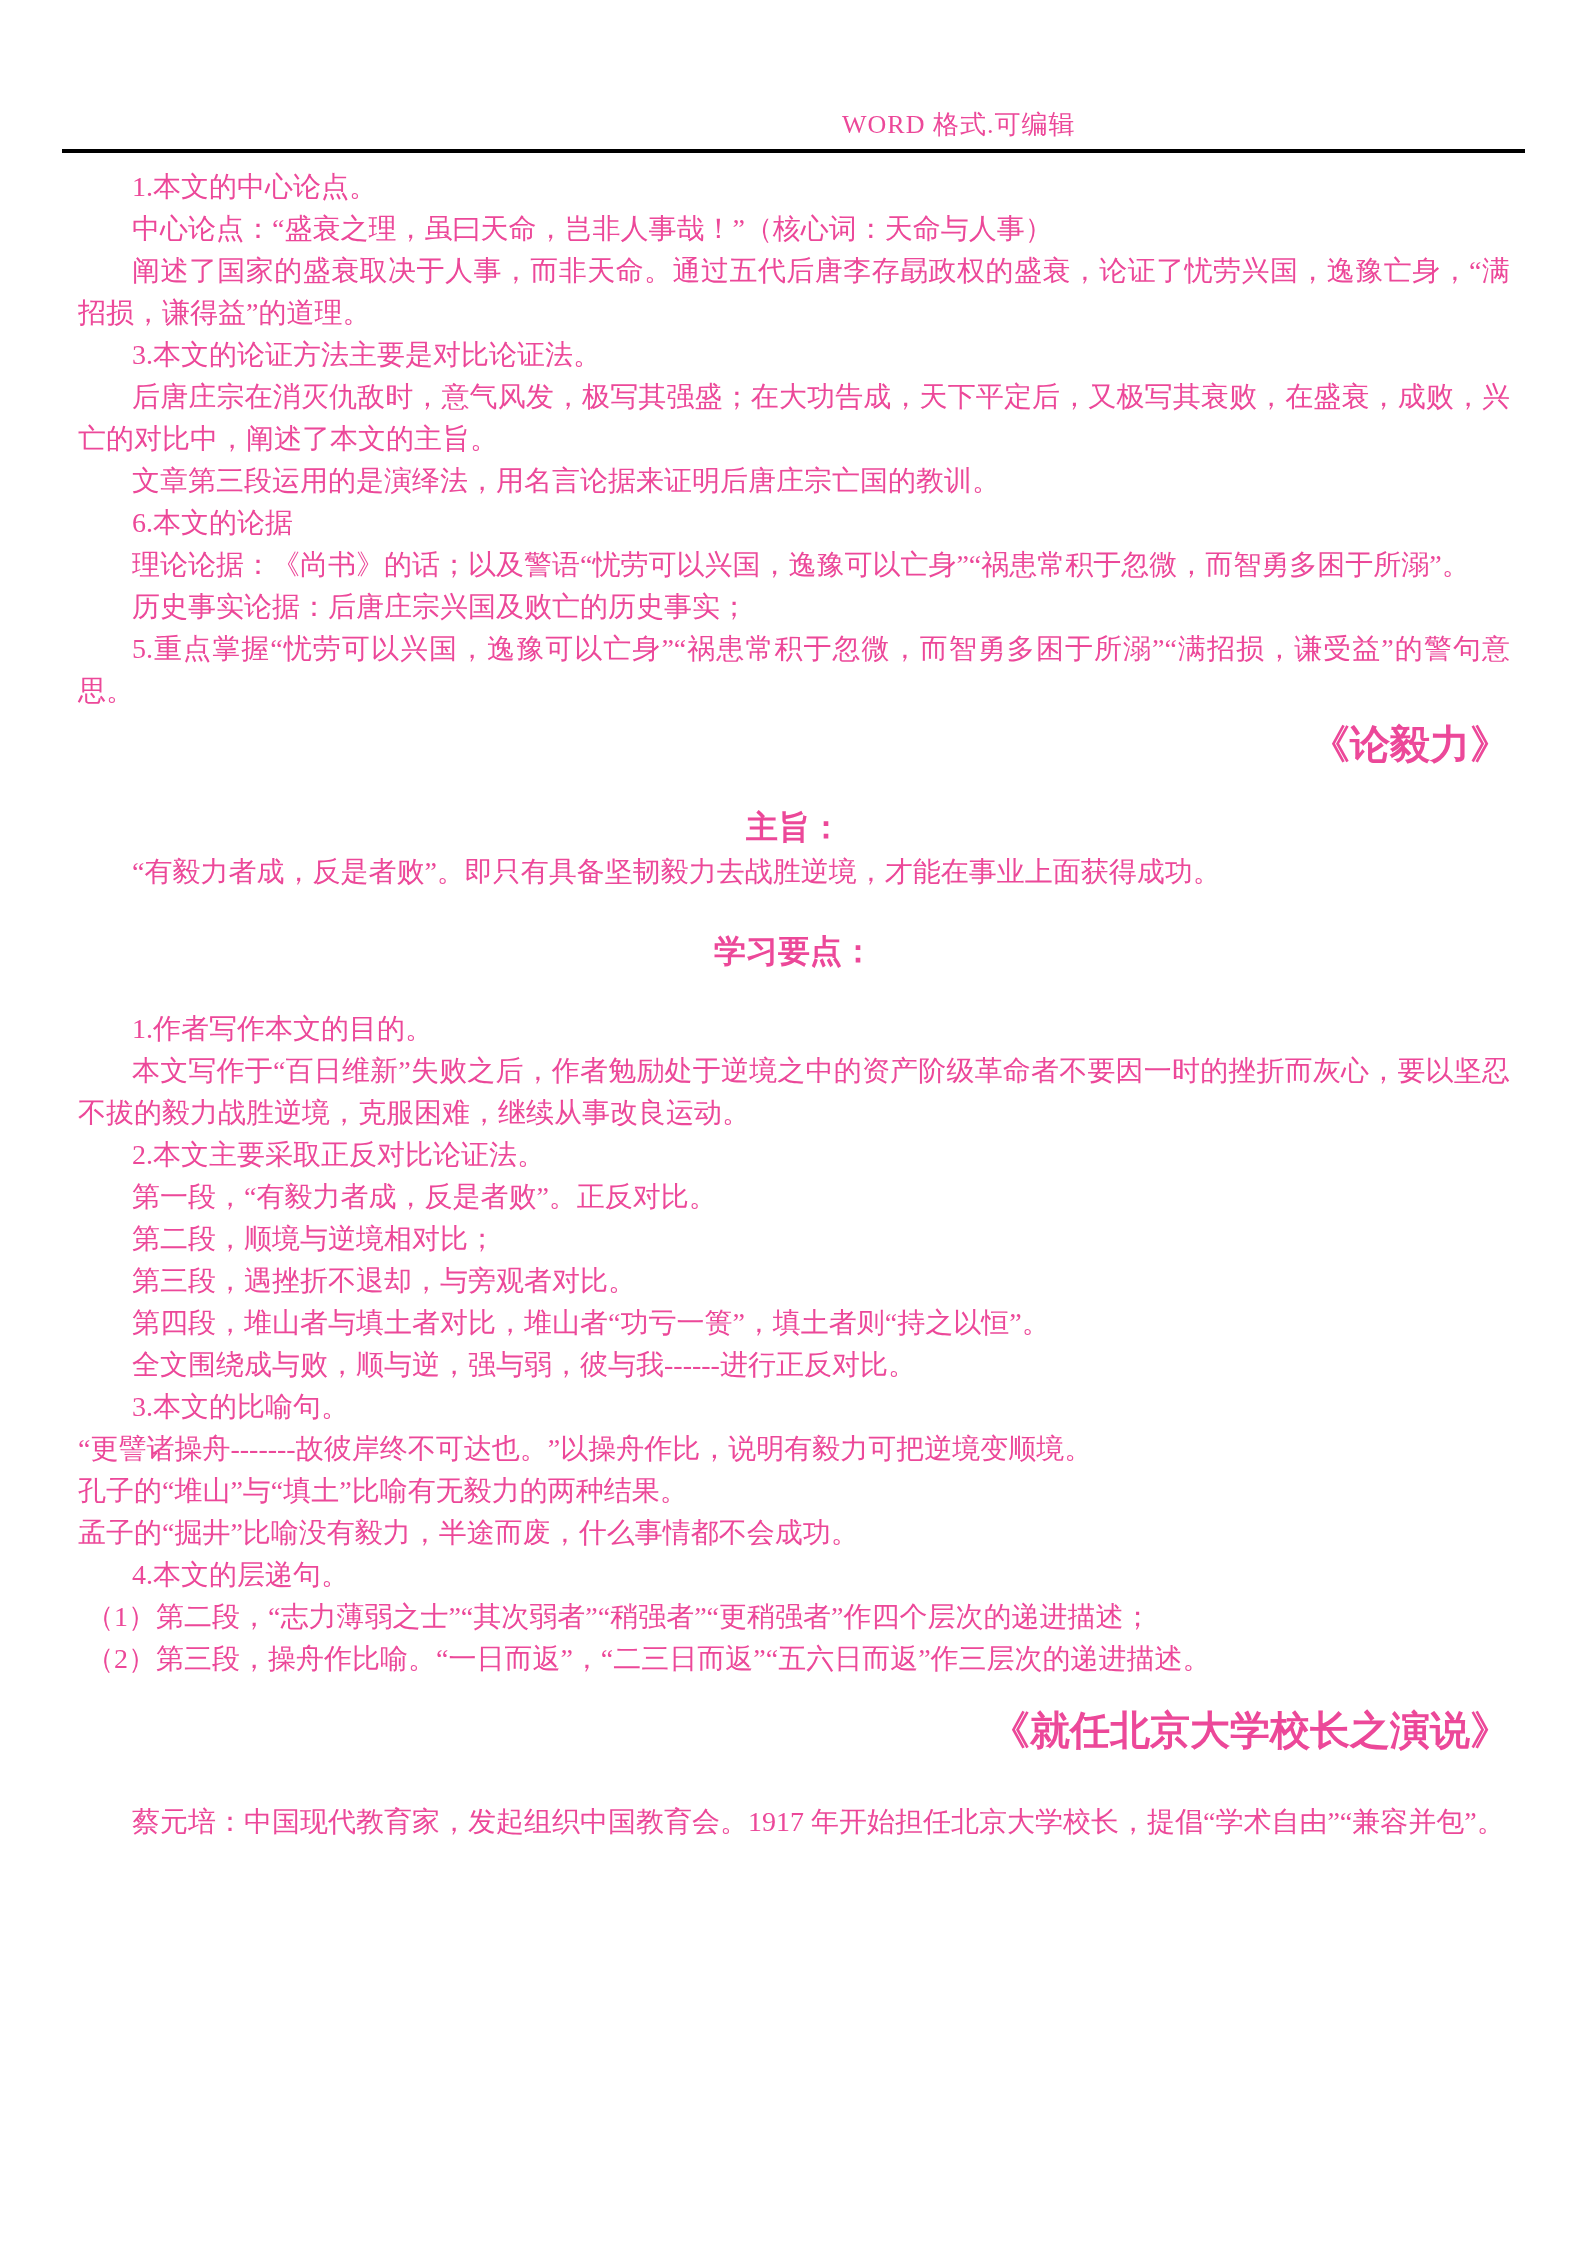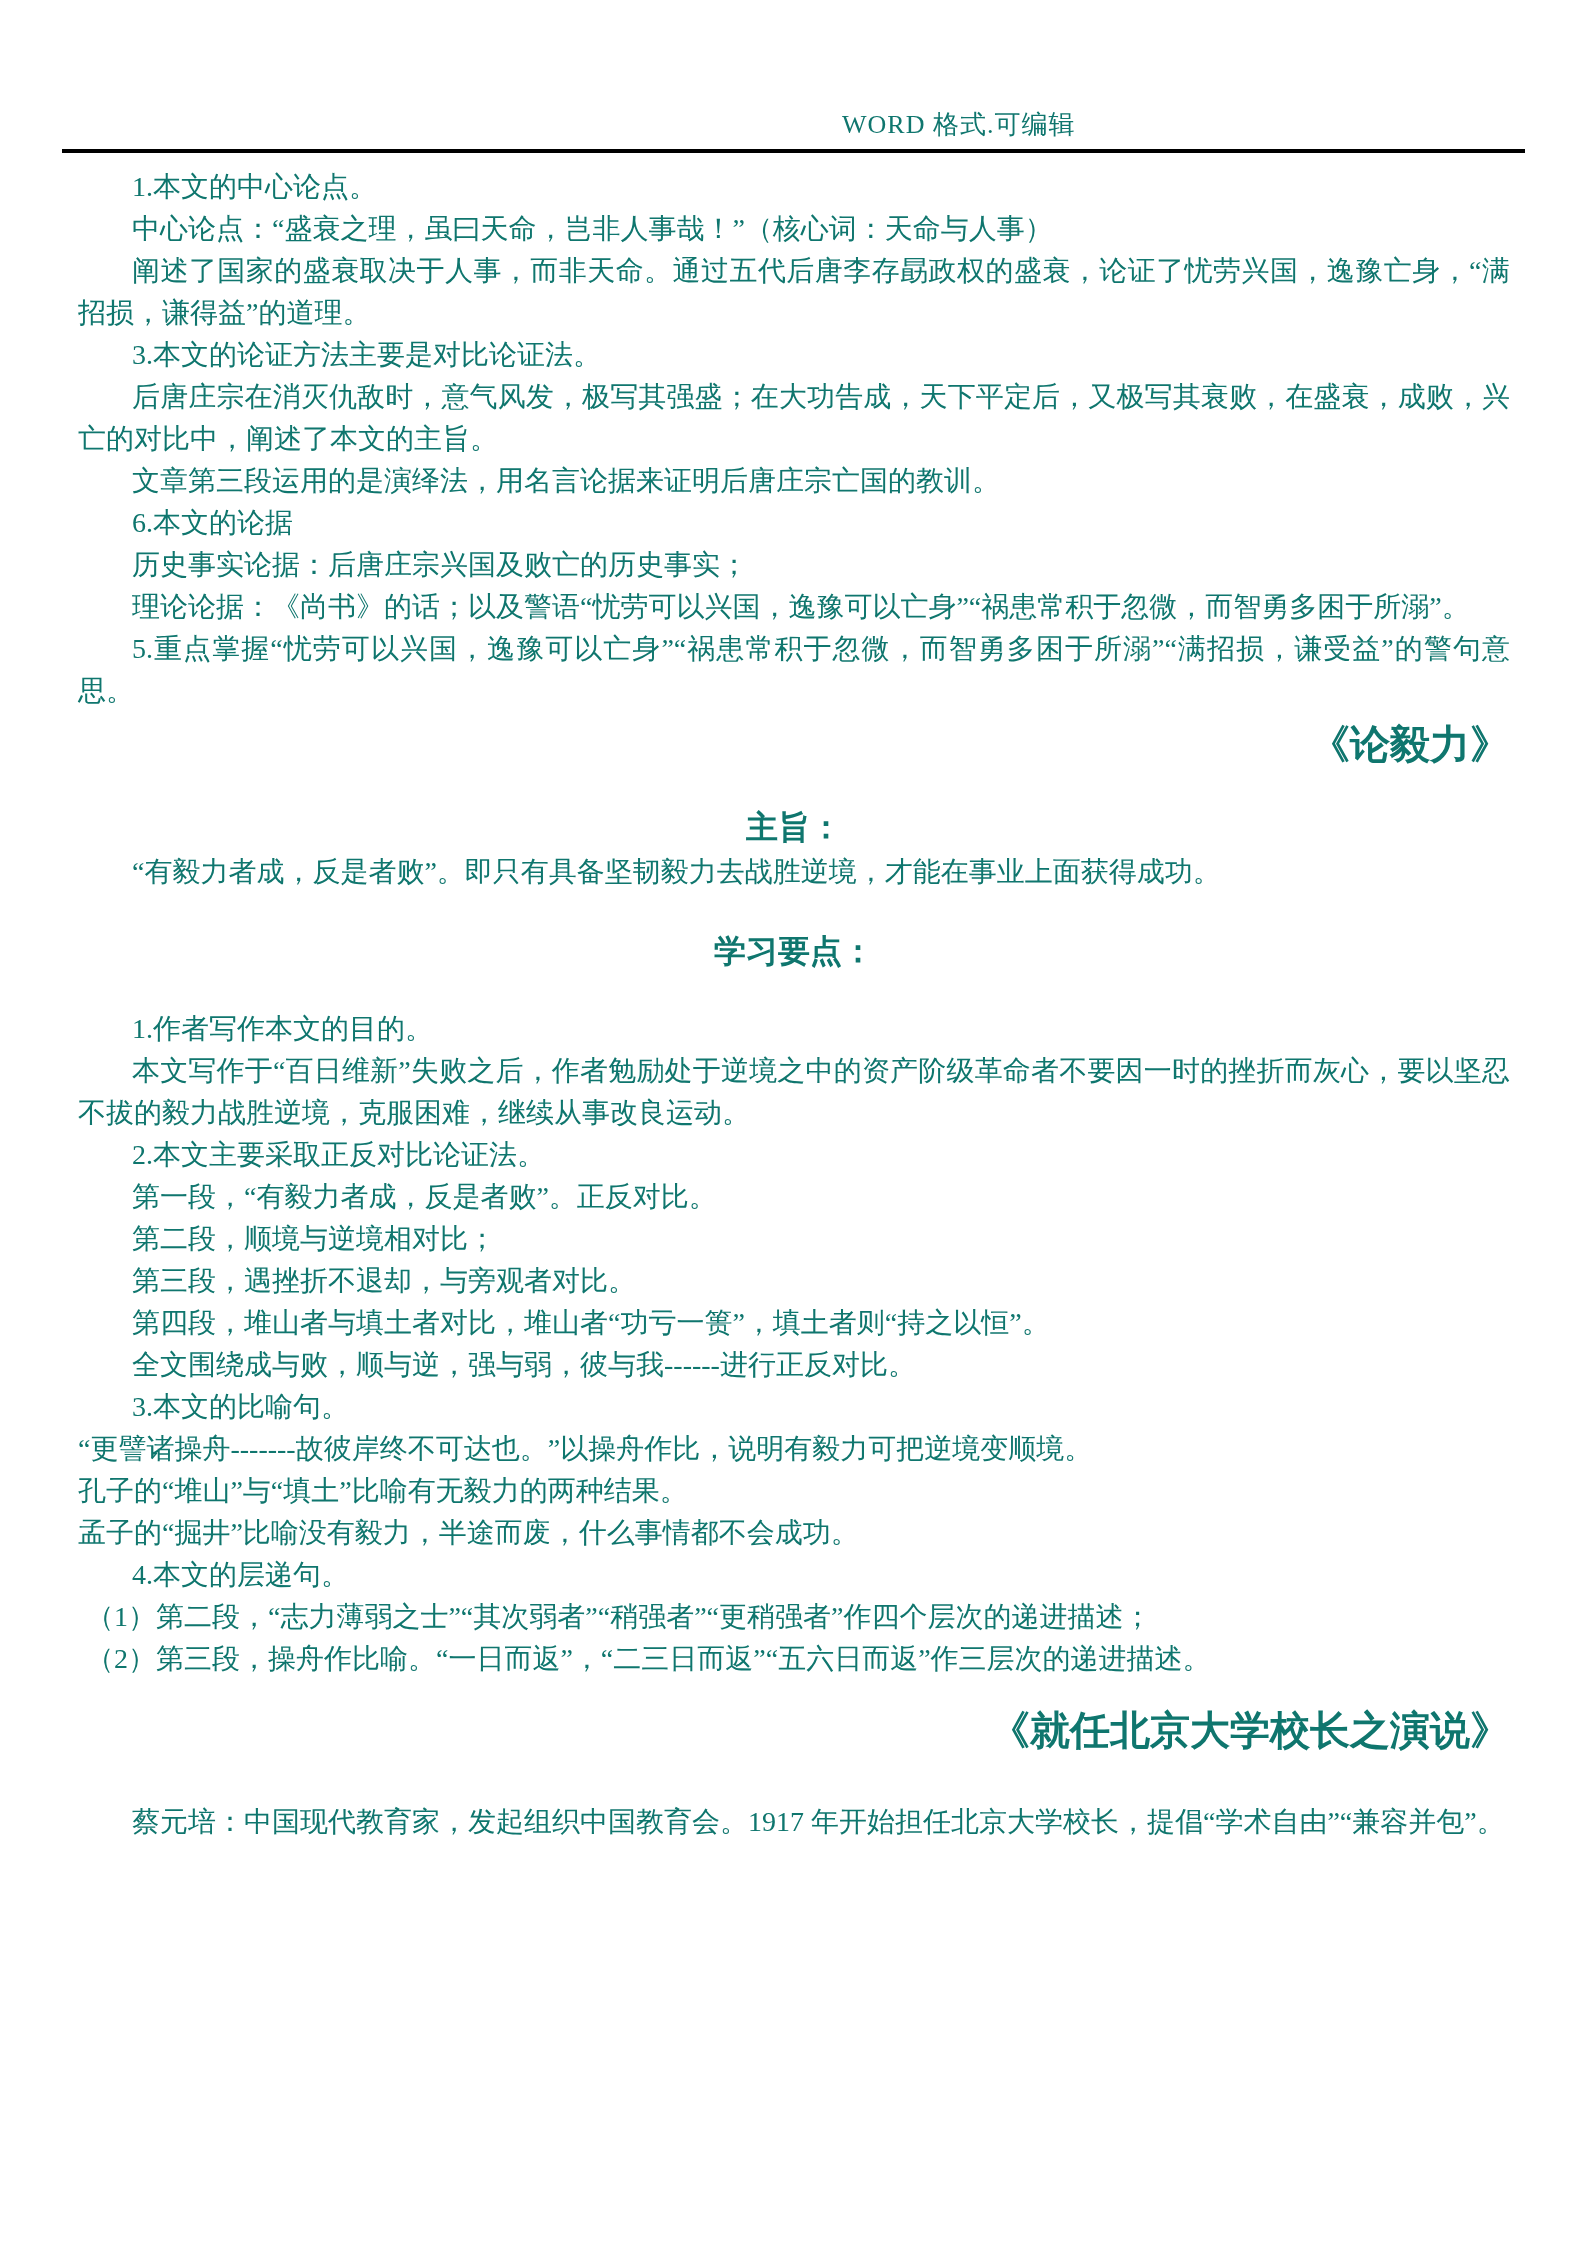--- a/index.html
+++ b/index.html
@@ -5,21 +5,21 @@
   html, body {
     margin: 0;
     padding: 0;
     background: #ffffff;
   }
   .page {
     position: relative;
     width: 1587px;
     height: 2245px;
     background: #ffffff;
-    color: #0f766e;
+    color: #ec4899;
     font-family: "Liberation Serif", "DejaVu Serif", serif;
     overflow: hidden;
   }
   .header-label {
     position: absolute;
     top: 109px;
     left: 842px;
     font-size: 26px;
     line-height: 32px;
     letter-spacing: 1px;
@@ -81,22 +81,22 @@
 
   <div class="doc">
 
     <p class="para">1.本文的中心论点。</p>
     <p class="para">中心论点：“盛衰之理，虽曰天命，岂非人事哉！”（核心词：天命与人事）</p>
     <p class="para">阐述了国家的盛衰取决于人事，而非天命。通过五代后唐李存勗政权的盛衰，论证了忧劳兴国，逸豫亡身，“满招损，谦得益”的道理。</p>
     <p class="para">3.本文的论证方法主要是对比论证法。</p>
     <p class="para">后唐庄宗在消灭仇敌时，意气风发，极写其强盛；在大功告成，天下平定后，又极写其衰败，在盛衰，成败，兴亡的对比中，阐述了本文的主旨。</p>
     <p class="para">文章第三段运用的是演绎法，用名言论据来证明后唐庄宗亡国的教训。</p>
     <p class="para">6.本文的论据</p>
+    <p class="para">理论论据：《尚书》的话；以及警语“忧劳可以兴国，逸豫可以亡身”“祸患常积于忽微，而智勇多困于所溺”。</p>
     <p class="para">历史事实论据：后唐庄宗兴国及败亡的历史事实；</p>
-    <p class="para">理论论据：《尚书》的话；以及警语“忧劳可以兴国，逸豫可以亡身”“祸患常积于忽微，而智勇多困于所溺”。</p>
     <p class="para">5.重点掌握“忧劳可以兴国，逸豫可以亡身”“祸患常积于忽微，而智勇多困于所溺”“满招损，谦受益”的警句意思。</p>
 
     <h1 class="doc-title">《论毅力》</h1>
 
 
     <h2 class="sub-heading">主旨：</h2>
 
     <p class="para p-zhuzhi-text">“有毅力者成，反是者败”。即只有具备坚韧毅力去战胜逆境，才能在事业上面获得成功。</p>
 
     <h2 class="sub-heading xuexi">学习要点：</h2>

